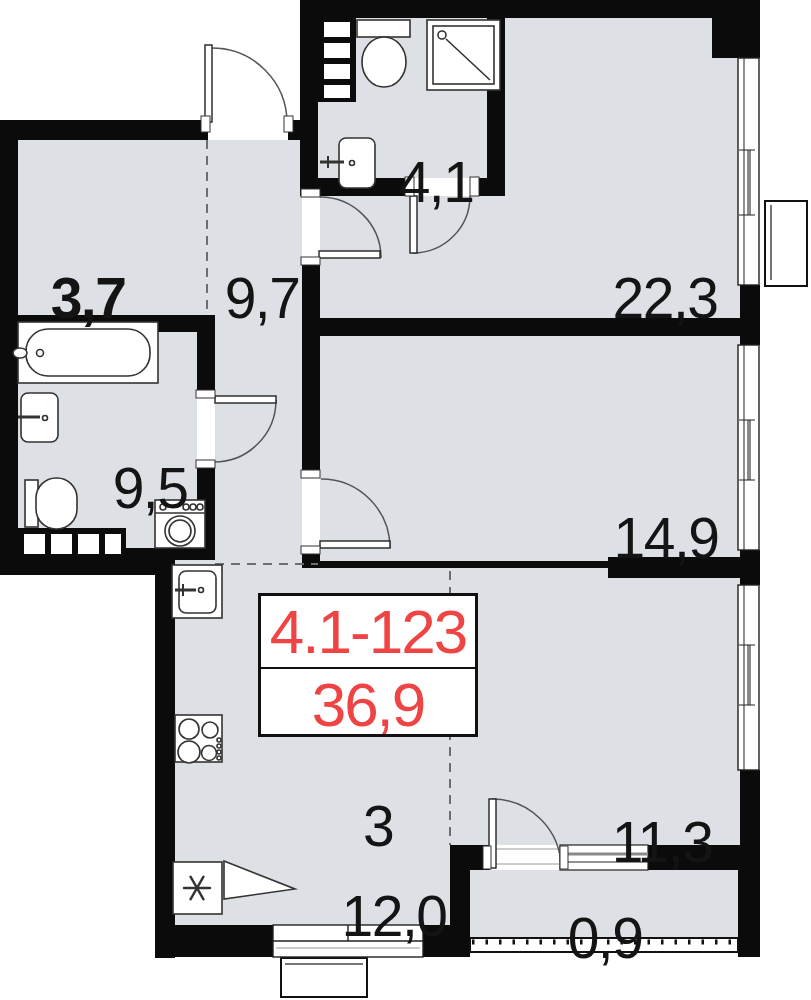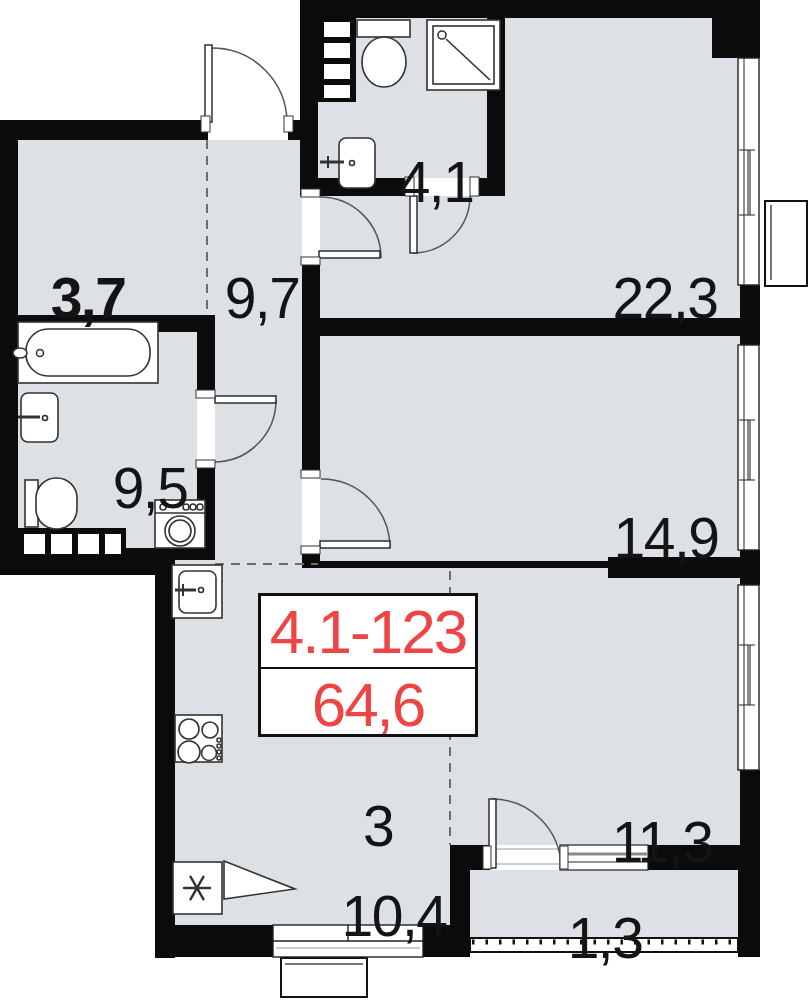--- a/index.html
+++ b/index.html
@@ -249,27 +249,27 @@
       <g stroke-width="2.4" stroke-linecap="round">
         <line x1="184" y1="888" x2="210" y2="888"></line>
         <line x1="190.5" y1="876.7" x2="203.5" y2="899.3"></line>
         <line x1="190.5" y1="899.3" x2="203.5" y2="876.7"></line>
       </g>
     </g>
   </svg>
 
   <div class="infobox">
     <div class="cell top">4.1-123</div>
-    <div class="cell">64,6</div>
+    <div class="cell">36,9</div>
   </div>
 
   <div class="label" style="left:88px;top:266px;font-weight:bold;">3,7</div>
   <div class="label" style="left:262px;top:266px;">9,7</div>
   <div class="label" style="left:436px;top:150px;">4,1</div>
   <div class="label" style="left:665px;top:266px;">22,3</div>
   <div class="label" style="left:150px;top:456px;">9,5</div>
   <div class="label" style="left:666px;top:506px;">14,9</div>
   <div class="label" style="left:378px;top:794px;">3</div>
-  <div class="label" style="left:394px;top:884px;">10,4</div>
+  <div class="label" style="left:394px;top:884px;">12,0</div>
   <div class="label" style="left:662px;top:810px;">11,3</div>
-  <div class="label" style="left:605px;top:906px;">1,3</div>
+  <div class="label" style="left:605px;top:906px;">0,9</div>
 
 </div>
 
 </body></html>

